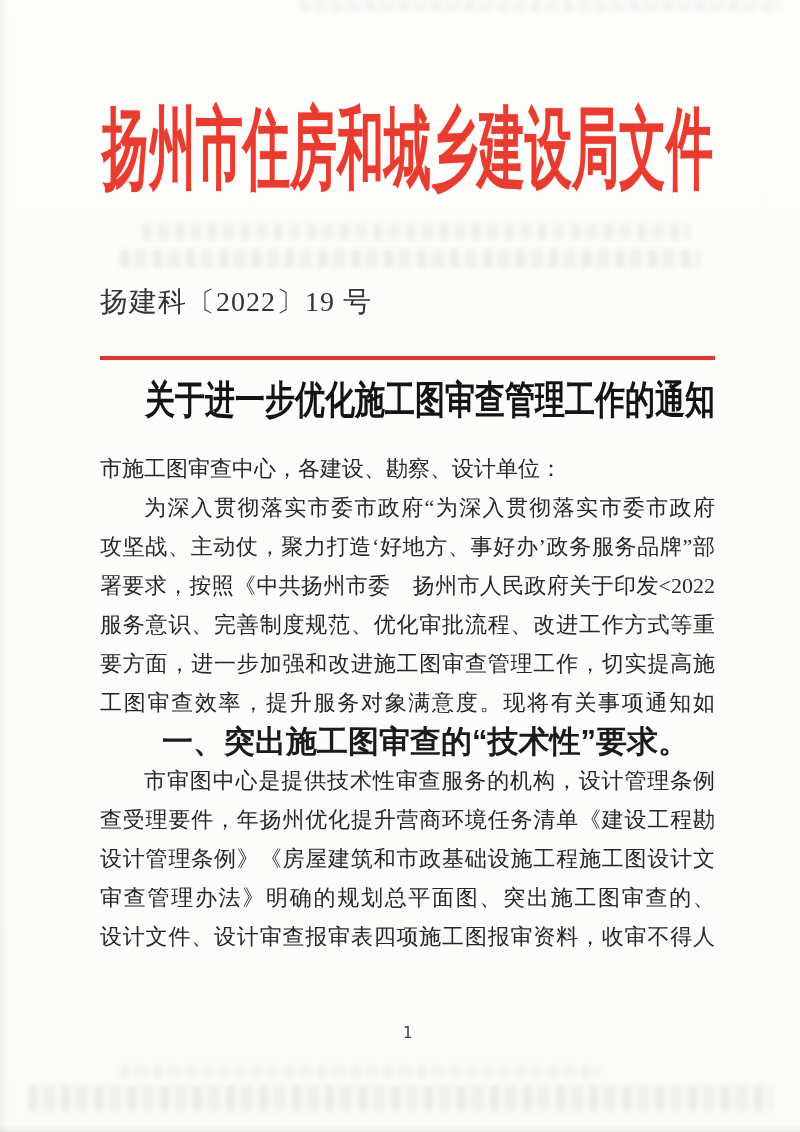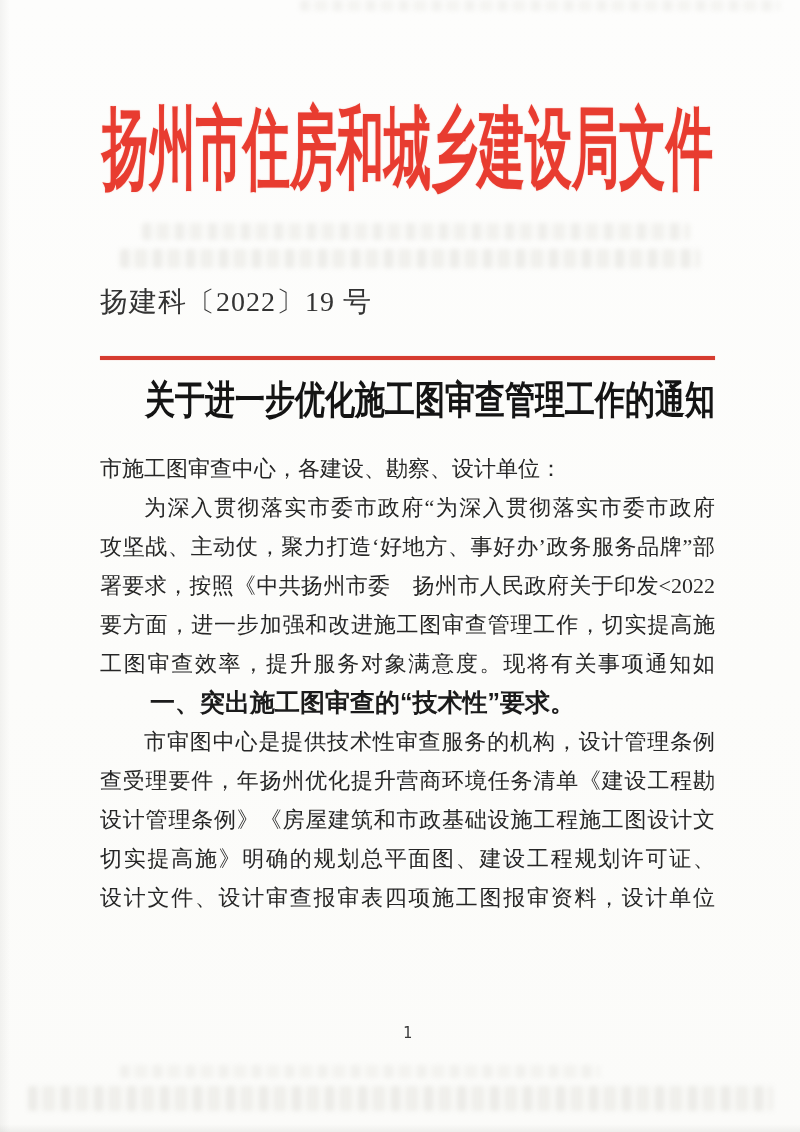--- a/index.html
+++ b/index.html
@@ -70,21 +70,21 @@
     height:39px;line-height:39px;overflow:hidden;
     text-align:left;white-space:nowrap;
   }
   .bl.just{
     white-space:normal;text-align:justify;text-align-last:justify;
     text-justify:inter-character;
   }
   .bl.ind{text-indent:2em;}
   .bl.hd{
     font-family:"Liberation Sans","DejaVu Sans",sans-serif;
-    font-weight:bold;color:#1b1b1b;font-size:25px;
+    font-weight:bold;color:#1b1b1b;font-size:31px;
   }
 
   .page-number{
     position:absolute;left:100px;top:1024px;width:615px;text-align:center;
     font-size:15px;color:#3a3a3a;
     font-family:"DejaVu Sans Mono","Liberation Mono",monospace;
   }
 </style>
 </head>
 <body>
@@ -109,28 +109,29 @@
 
   <div class="doc-title">
     <span class="stretch">关于进一步优化施工图审查管理工作的通知</span>
   </div>
 
   <div class="body-text">
     <div class="bl">市施工图审查中心，各建设、勘察、设计单位：</div>
     <div class="bl just ind">为深入贯彻落实市委市政府“为深入贯彻落实市委市政府</div>
     <div class="bl just">攻坚战、主动仗，聚力打造‘好地方、事好办’政务服务品牌”部</div>
     <div class="bl just">署要求，按照《中共扬州市委　扬州市人民政府关于印发&lt;2022</div>
+    <div class="bl just">服务意识、完善制度规范、优化审批流程、改进工作方式等重</div>
     <div class="bl just">要方面，进一步加强和改进施工图审查管理工作，切实提高施</div>
     <div class="bl just">工图审查效率，提升服务对象满意度。现将有关事项通知如下：</div>
     <div class="bl hd ind">一、突出施工图审查的“技术性”要求。</div>
     <div class="bl just ind">市审图中心是提供技术性审查服务的机构，设计管理条例</div>
     <div class="bl just">查受理要件，年扬州优化提升营商环境任务清单《建设工程勘察</div>
     <div class="bl just">设计管理条例》《房屋建筑和市政基础设施工程施工图设计文件</div>
-    <div class="bl just">切实提高施》明确的规划总平面图、建设工程规划许可证、</div>
-    <div class="bl just">设计文件、设计审查报审表四项施工图报审资料，设计单位</div>
+    <div class="bl just">审查管理办法》明确的规划总平面图、突出施工图审查的、</div>
+    <div class="bl just">设计文件、设计审查报审表四项施工图报审资料，收审不得人</div>
   </div>
 
   <div class="page-number">1</div>
 
   <div class="ghost g3"></div>
   <div class="ghost g4"></div>
 
 </div>
 
 </body></html>

